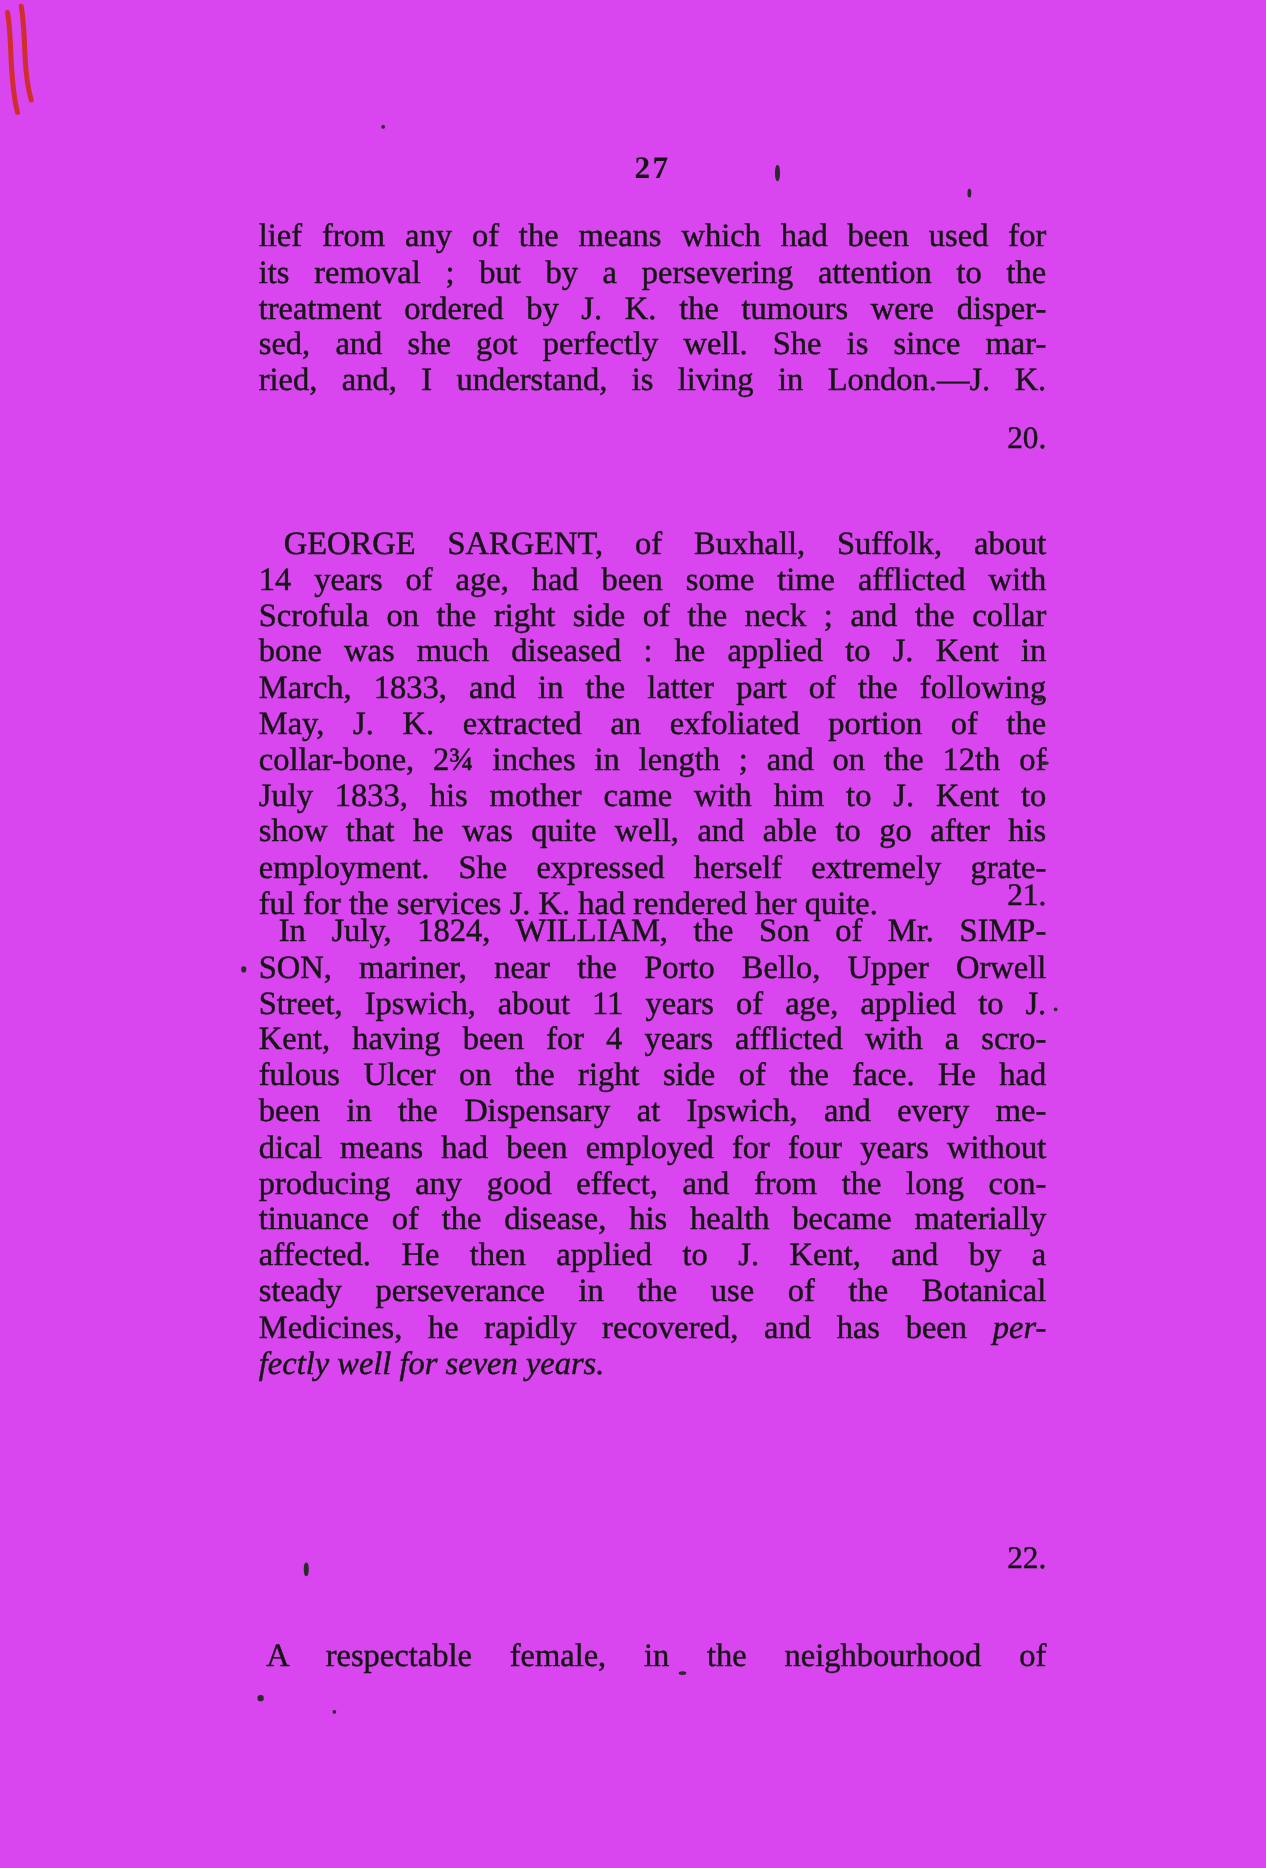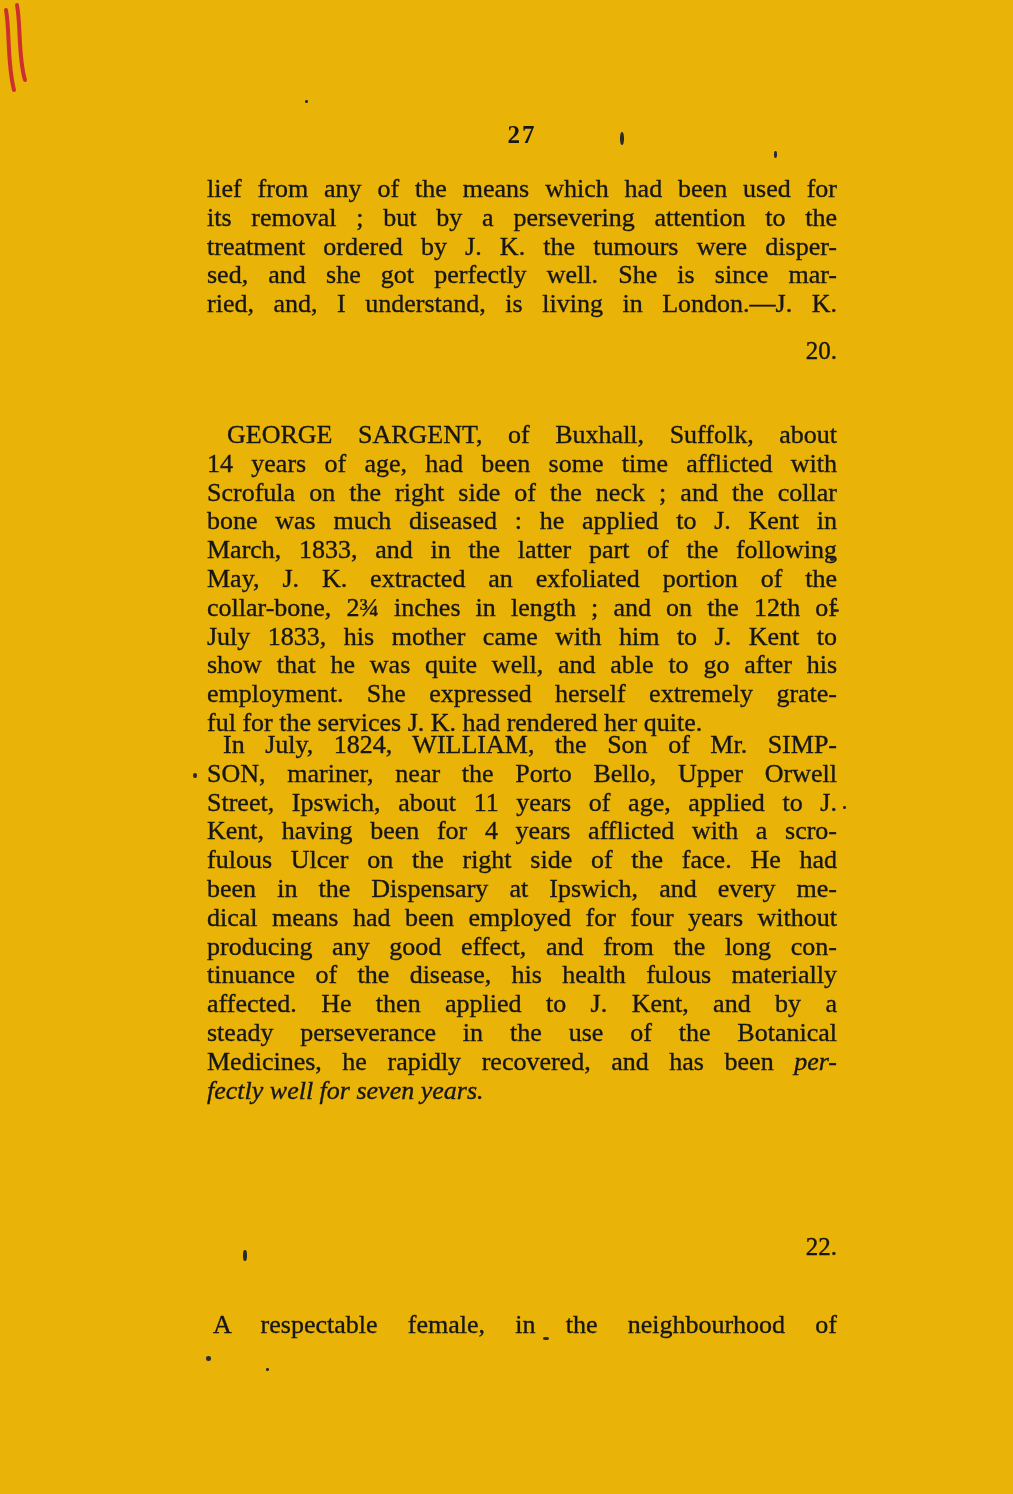--- a/index.html
+++ b/index.html
@@ -5,21 +5,21 @@
   html, body { margin: 0; padding: 0; }
   body {
     width: 1013px; height: 1494px;
     background: #ffffff;
     position: relative;
     overflow: hidden;
     font-family: "Liberation Serif", "DejaVu Serif", serif;
   }
   .sheet {
     position: absolute; inset: 0;
-    background: #eab308;
+    background: #d946ef;
     text-decoration: underline;
   }
   .pageno {
     position: absolute;
     left: 207px; top: 121px; width: 630px;
     text-align: center;
     font-size: 25px; font-weight: bold;
     letter-spacing: 2px;
     color: #161616;
   }
@@ -84,30 +84,31 @@
         <div class="line">Scrofula on the right side of the neck ; and the collar</div>
         <div class="line">bone was much diseased : he applied to J. Kent in</div>
         <div class="line">March, 1833, and in the latter part of the following</div>
         <div class="line">May, J. K. extracted an exfoliated portion of the</div>
         <div class="line">collar-bone, 2¾ inches in length ; and on the 12th of</div>
         <div class="line">July 1833, his mother came with him to J. Kent to</div>
         <div class="line">show that he was quite well, and able to go after his</div>
         <div class="line">employment. She expressed herself extremely grate-</div>
         <div class="line last">ful for the services J. K. had rendered her quite.</div>
       </div>
+      <div class="heading" style="top: 703px;">21.</div>
       <div class="para" style="top: 731px;">
         <div class="line" style="text-indent: 16px;">In July, 1824, WILLIAM, the Son of Mr. SIMP-</div>
         <div class="line">SON, mariner, near the  Porto Bello, Upper  Orwell</div>
         <div class="line">Street, Ipswich, about 11 years of age,  applied to J.</div>
         <div class="line">Kent, having been for 4 years afflicted  with  a  scro-</div>
         <div class="line">fulous Ulcer on the right  side of the face.   He  had</div>
         <div class="line">been in the  Dispensary at Ipswich,  and every  me-</div>
         <div class="line">dical means had been employed for four years without</div>
         <div class="line">producing  any good  effect, and  from  the long  con-</div>
-        <div class="line">tinuance of the disease, his health fulous materially</div>
+        <div class="line">tinuance of the disease, his health became materially</div>
         <div class="line">affected.   He  then  applied  to  J.  Kent,  and  by  a</div>
         <div class="line">steady  perseverance  in  the  use  of  the  Botanical</div>
         <div class="line">Medicines, he rapidly recovered, and  has been  <i>per-</i></div>
         <div class="line last"><i>fectly well for seven years.</i></div>
       </div>
       <div class="heading" style="top: 1233px;">22.</div>
       <div class="para" style="top: 1263px; margin-top: 48px;">
         <div class="line" style="text-indent: 6px;">A  respectable  female,  in  the  neighbourhood  of</div>
       </div>
     </div>

